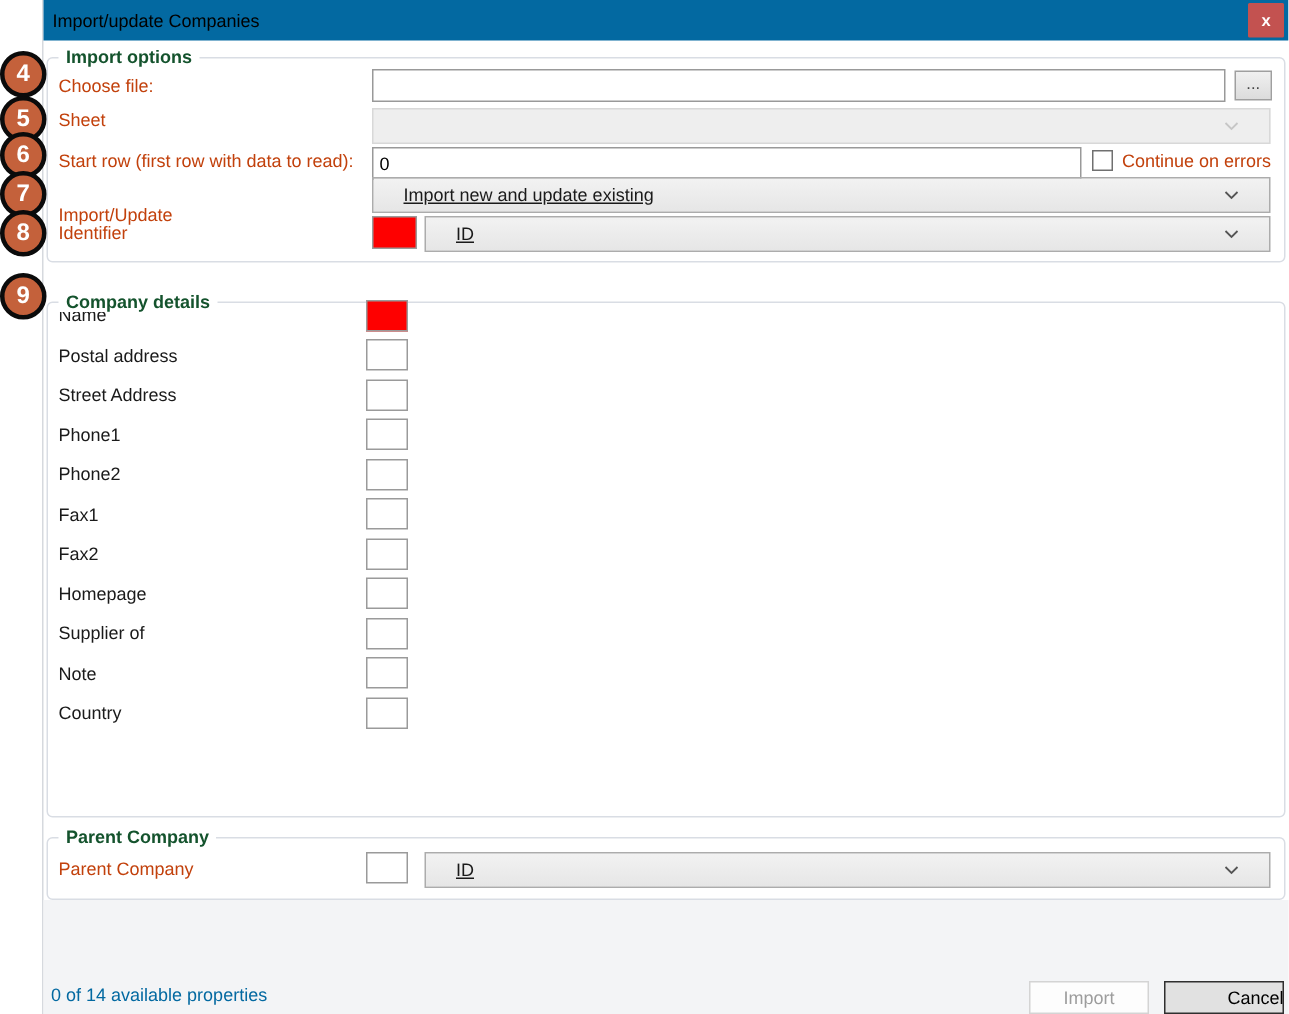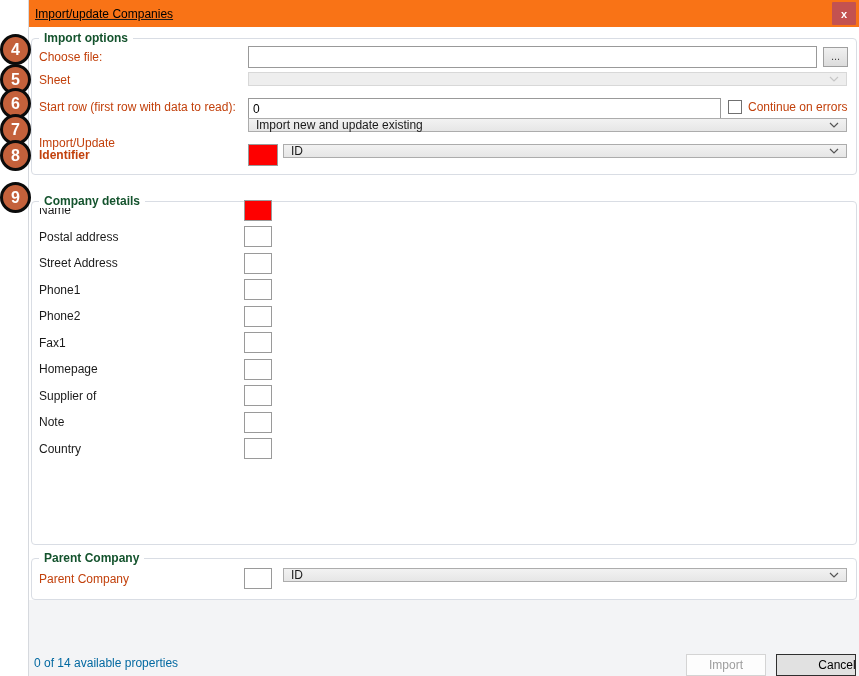--- a/index.html
+++ b/index.html
@@ -7,22 +7,22 @@
     width:859px;height:676px;position:relative;background:#ffffff;
     font-family:"Liberation Sans", sans-serif;font-size:12px;color:#1a1a1a;
     overflow:hidden;
   }
   
   .dialog{
     position:absolute;left:28px;top:0;width:831px;height:676px;
     background:#ffffff;border-left:1px solid #d6d9de;box-sizing:border-box;
   }
   .titlebar{
-    position:absolute;left:0;top:0;width:100%;height:27px;background:#f97316;
-    display:flex;align-items:center;text-decoration:underline;
+    position:absolute;left:0;top:0;width:100%;height:27px;background:#0369a1;
+    display:flex;align-items:center;
   }
   .title{padding-left:6px;font-size:12px;color:#000;}
   .close-btn{
     position:absolute;top:2px;right:3px;width:24px;height:23px;
     background:#c35250;color:#fff;font-weight:bold;font-size:11px;
     display:flex;align-items:center;justify-content:center;border:none;
     border-radius:1px;cursor:default;
   }
   
   .group{
@@ -38,23 +38,23 @@
   }
   .gh1{top:31px;} .gh2{top:194px;} .gh3{top:551px;}
   
   .lbl{position:absolute;font-size:12px;color:#c2410c;white-space:nowrap;}
   .tinput{
     position:absolute;box-sizing:border-box;height:22px;
     border:1px solid #999;background:#fff;font-family:"Liberation Sans",sans-serif;
     font-size:12px;padding:0 4px;outline:none;
   }
   .combo{
-    position:absolute;box-sizing:border-box;height:14px;
+    position:absolute;box-sizing:border-box;height:24px;
     border:1px solid #acacac;background:linear-gradient(180deg,#f2f2f2,#e6e6e6);
-    display:flex;align-items:center;padding:0 7px;font-size:12px;color:#1a1a1a;
+    display:flex;align-items:center;padding:0 20px;font-size:12px;color:#1a1a1a;text-decoration:underline;
   }
   .combo .chev{margin-left:auto;display:flex;align-items:center;}
   .combo.disabled{background:#eeeeee;border-color:#d8d8d8;color:#9a9a9a;}
   .combo.disabled .chev polyline{stroke:#c6c6c6;}
   .browse-btn{
     position:absolute;box-sizing:border-box;width:25px;height:20px;
     border:1px solid #9f9f9f;background:linear-gradient(180deg,#f0f0f0,#dcdcdc);
     font-size:11px;color:#444;display:flex;align-items:center;justify-content:center;
     padding-bottom:4px;
   }
@@ -134,21 +134,21 @@
   <span class="lbl" style="left:10px;top:136px;">Import/Update</span>
   <div class="combo" style="left:219px;top:118px;width:599px;">
     <span>Import new and update existing</span>
     <span class="chev">
       <svg width="10" height="6">
           <polyline points="1,1 5,5 9,1" fill="none" stroke="#555" stroke-width="1.2"></polyline>
         </svg>
     </span>
   </div>
 
-  <span class="lbl" style="left:10px;top:148px;font-weight:bold;">Identifier</span>
+  <span class="lbl" style="left:10px;top:148px;">Identifier</span>
   <span class="mapbox" style="left: 219px; top: 144px; width: 30px; height: 22px; background: rgb(254, 0, 0);"></span>
   <div class="combo" style="left:254px;top:144px;width:564px;">
     <span>ID</span>
     <span class="chev">
       <svg width="10" height="6">
           <polyline points="1,1 5,5 9,1" fill="none" stroke="#555" stroke-width="1.2"></polyline>
         </svg>
     </span>
   </div>
 
@@ -179,20 +179,24 @@
     <div class="crow">
       <span class="clabel">Phone2</span>
       <span class="cbox"></span>
     </div>
 
     <div class="crow">
       <span class="clabel">Fax1</span>
       <span class="cbox"></span>
     </div>
 
+    <div class="crow">
+      <span class="clabel">Fax2</span>
+      <span class="cbox"></span>
+    </div>
 
 
     <div class="crow">
       <span class="clabel">Homepage</span>
       <span class="cbox"></span>
     </div>
 
 
     <div class="crow">
       <span class="clabel">Supplier of</span>

